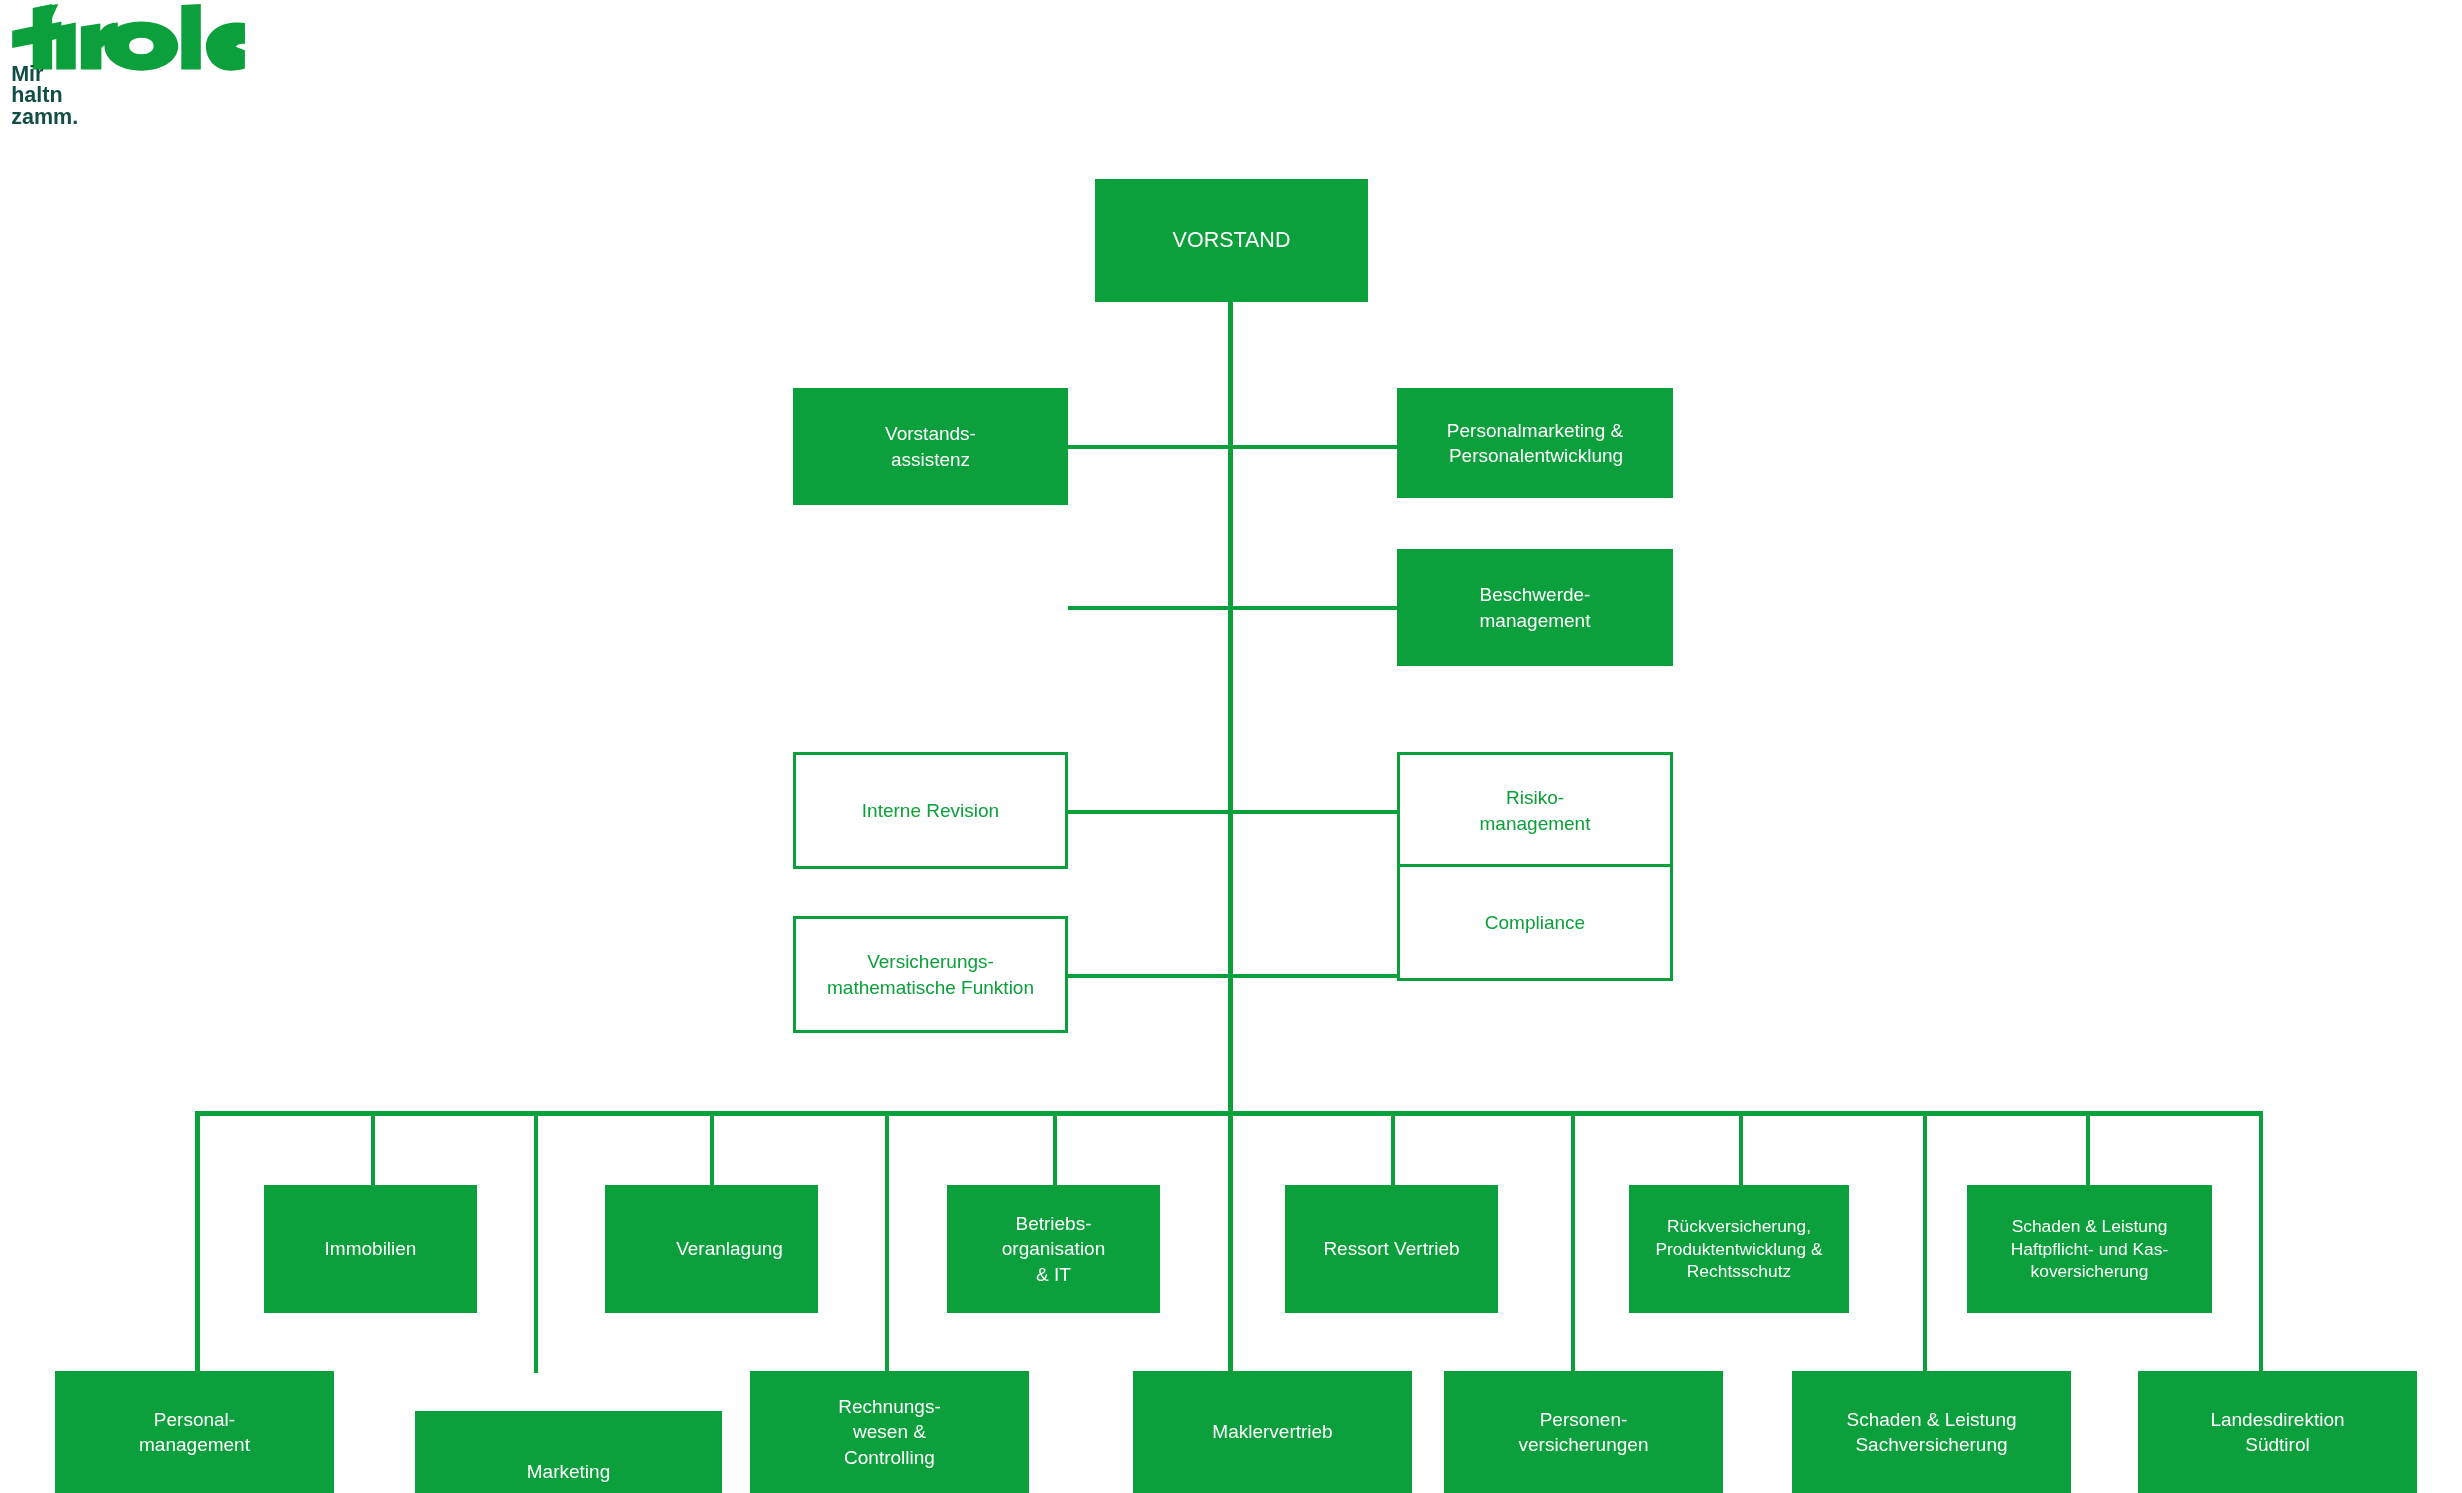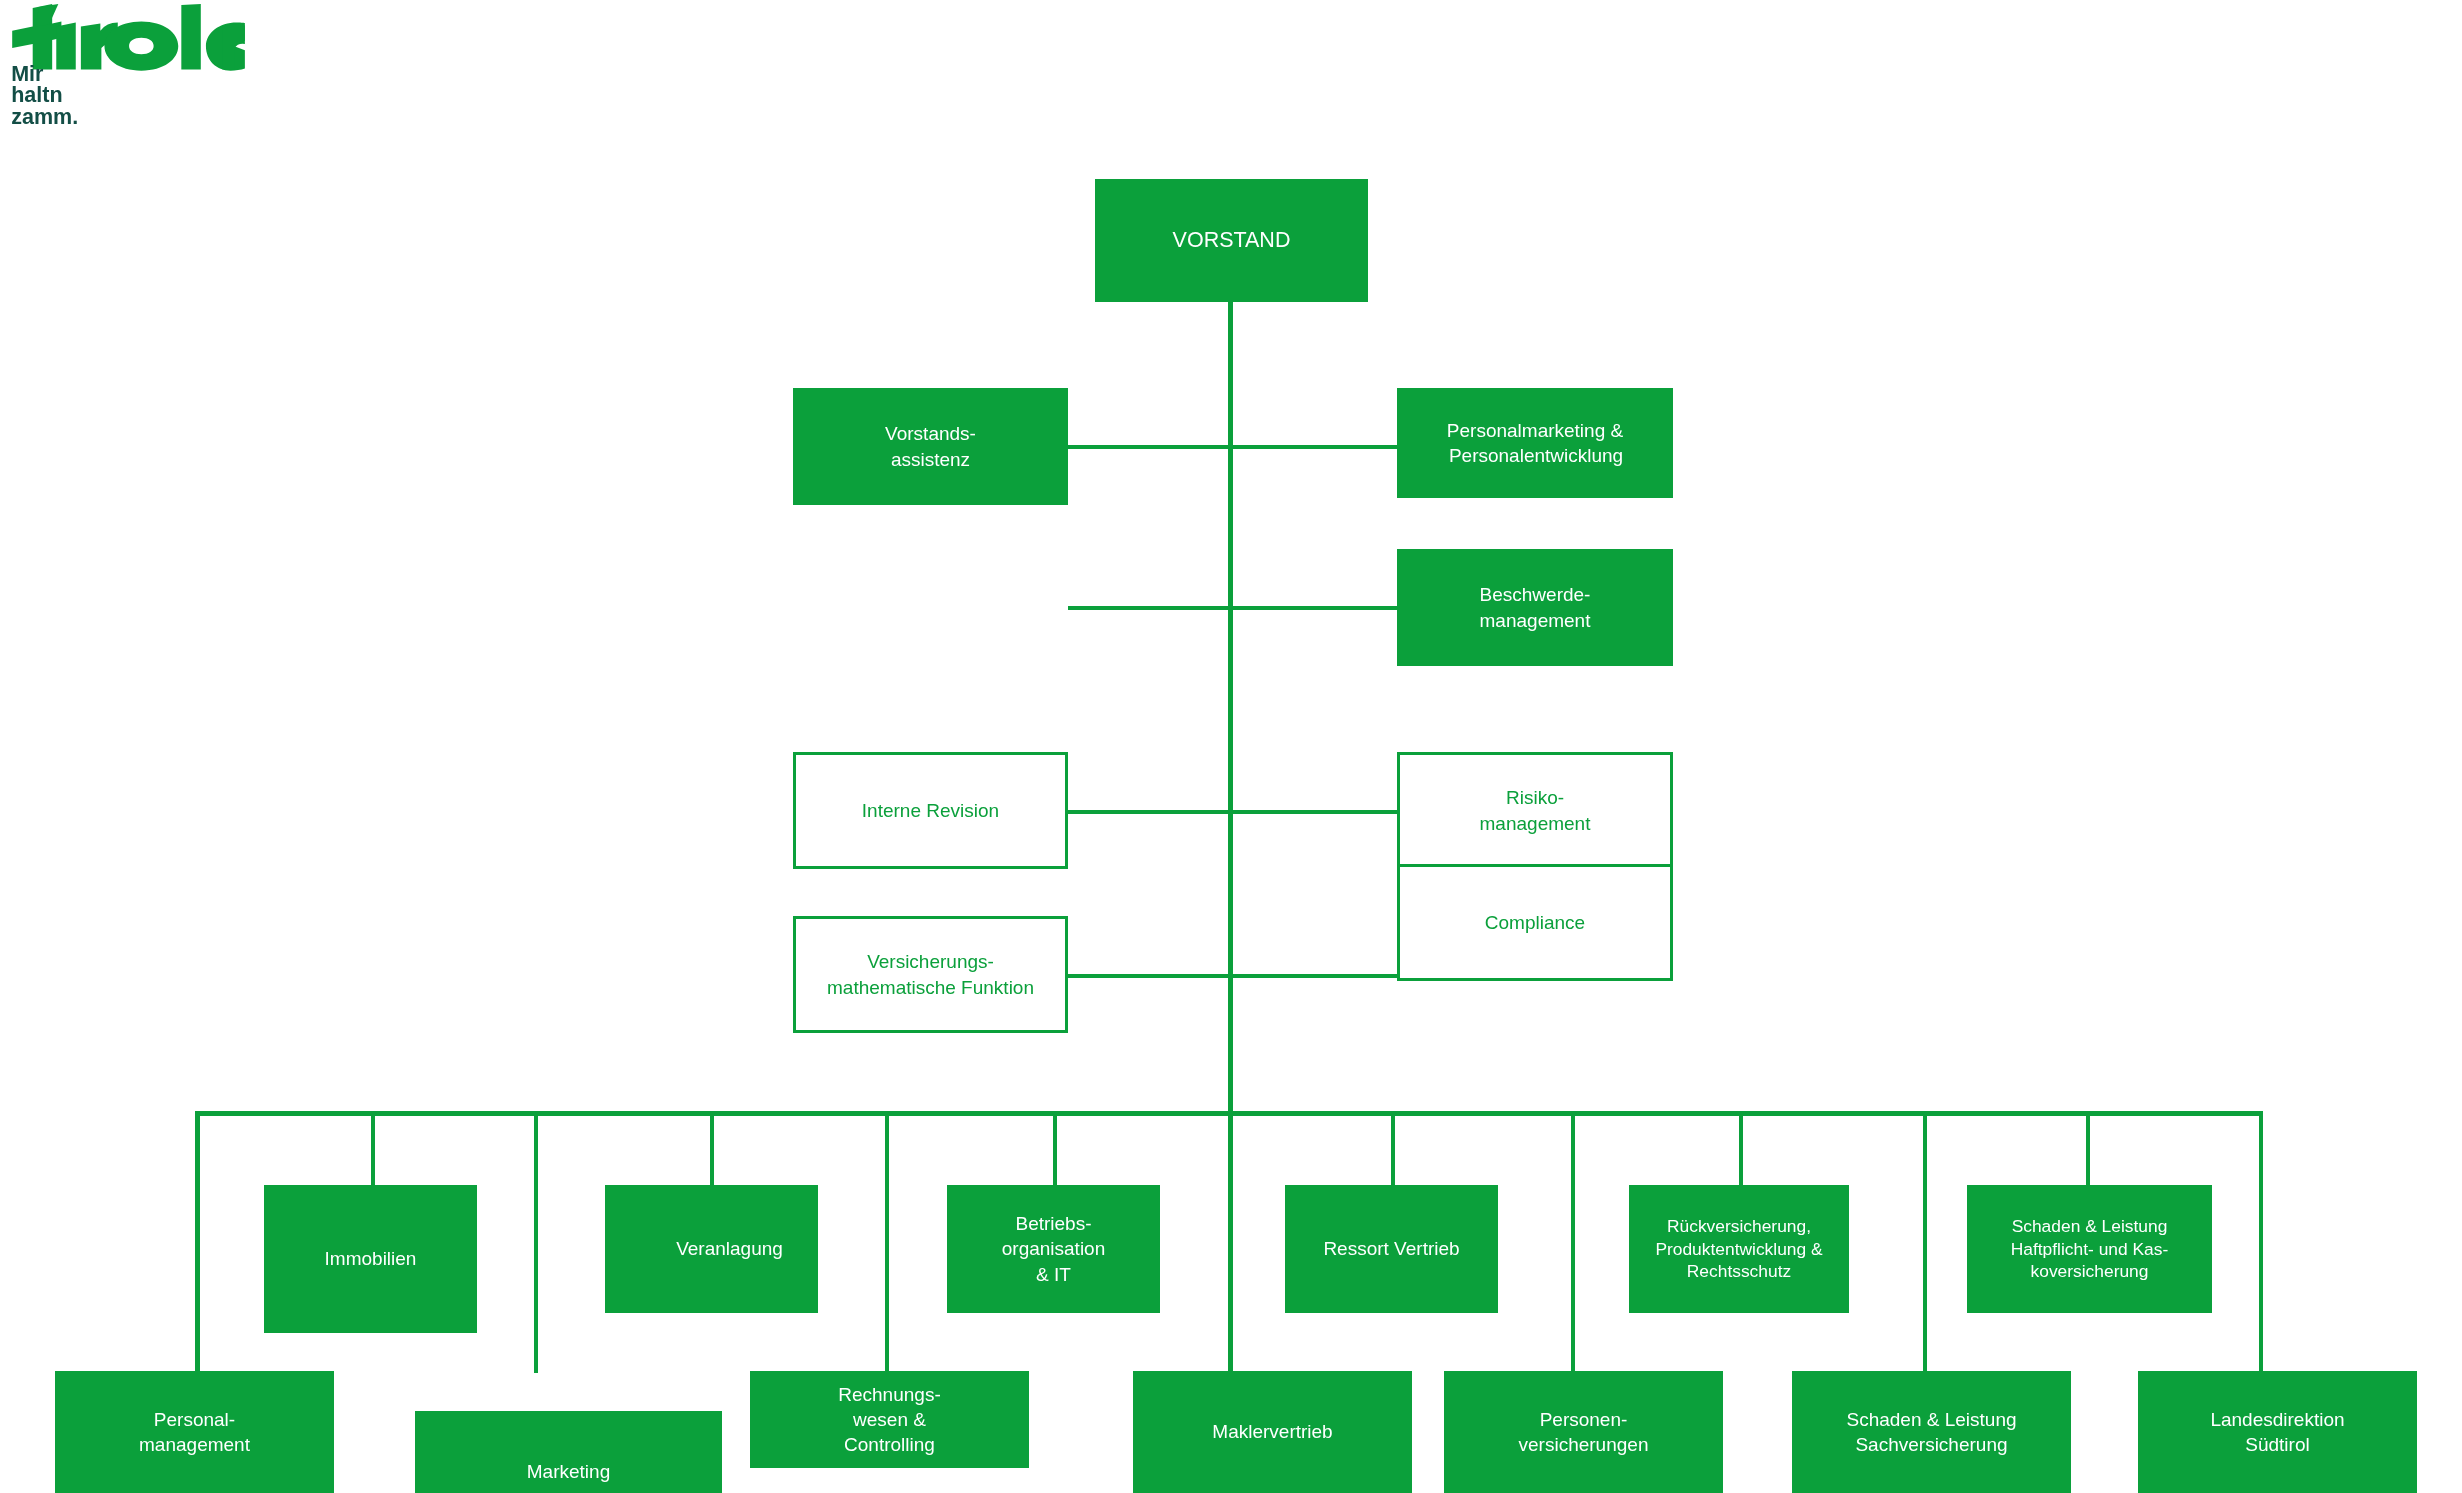--- a/index.html
+++ b/index.html
@@ -134,21 +134,21 @@
 
   <div class="box outline f-staff" style="left:793px;top:916px;width:275px;height:117px;">
     <span class="lbl">Versicherungs-
 mathematische Funktion</span>
   </div>
 
   <div class="box outline f-staff" style="left:1397px;top:864px;width:276px;height:117px;">
     <span class="lbl">Compliance</span>
   </div>
 
-  <div class="box filled f-dept" style="left:264px;top:1185px;width:213px;height:148px;">
+  <div class="box filled f-dept" style="left:264px;top:1185px;width:213px;height:128px;">
     <span class="lbl">Immobilien</span>
   </div>
 
   <div class="box filled f-dept" style="left:605px;top:1185px;width:213px;height:128px;padding-left:36px;">
     <span class="lbl">Veranlagung</span>
   </div>
 
   <div class="box filled f-dept" style="left:947px;top:1185px;width:213px;height:128px;">
     <span class="lbl">Betriebs-
 organisation
@@ -173,21 +173,21 @@
 
   <div class="box filled f-dept" style="left:55px;top:1371px;width:279px;height:122px;">
     <span class="lbl">Personal-
 management</span>
   </div>
 
   <div class="box filled f-dept" style="left:415px;top:1371px;width:307px;height:122px;margin-top:40px;">
     <span class="lbl">Marketing</span>
   </div>
 
-  <div class="box filled f-dept" style="left:750px;top:1371px;width:279px;height:97px;">
+  <div class="box filled f-dept" style="left:750px;top:1371px;width:279px;height:122px;">
     <span class="lbl">Rechnungs-
 wesen &amp;
 Controlling</span>
   </div>
 
   <div class="box filled f-dept" style="left:1097px;top:1371px;width:279px;height:122px;margin-left:36px;">
     <span class="lbl">Maklervertrieb</span>
   </div>
 
   <div class="box filled f-dept" style="left:1444px;top:1371px;width:279px;height:122px;">

